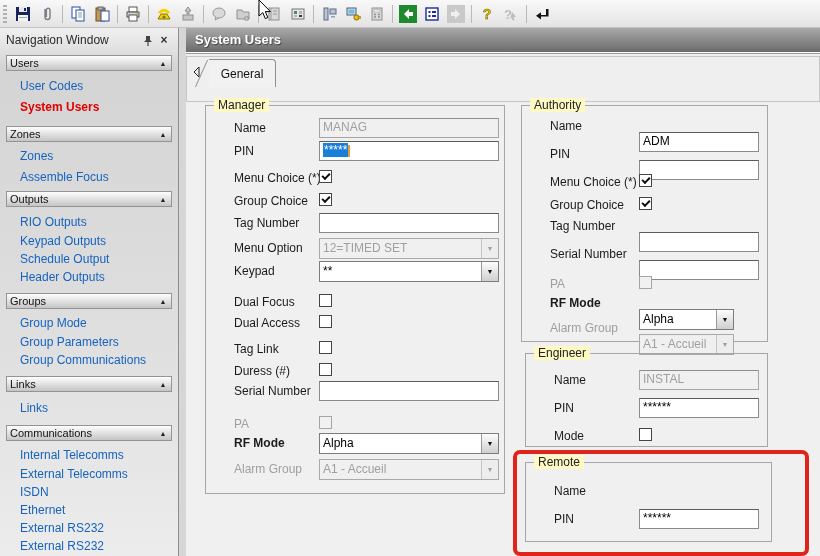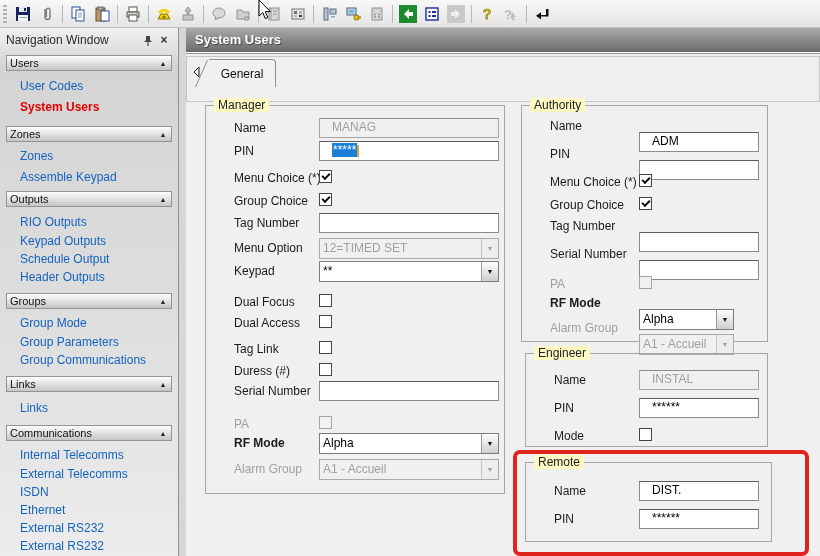--- a/index.html
+++ b/index.html
@@ -36,21 +36,21 @@
   .gbox{position:absolute;border:1px solid #a6a6a6;box-sizing:border-box;}
   .gbox .legend{position:absolute;top:-8px;left:8px;background:#fef9c3;padding:0 4px;font-size:12px;color:#222;}
   .row{position:absolute;left:0;width:100%;height:21px;}
   .lbl{position:absolute;left:12px;top:3px;font-size:12px;color:#1b1b1b;white-space:nowrap;margin-left:16px;}
   .lbl.dis{color:#9f9f9f;}
   .lbl.b{font-weight:bold;}
   .ctl{position:absolute;box-sizing:border-box;}
   .g-manager .ctl{left:113px;width:180px;}
   .g-auth .ctl{left:117px;width:120px;margin-top:16px;}
   .g-eng .ctl,.g-remote .ctl{left:113px;width:120px;}
-  .tb{height:20px;background:#fff;border:1px solid #8a8a8a;border-top-color:#5c5c5c;font-size:12px;padding:1px 12px;overflow:hidden;white-space:nowrap;}
+  .tb{height:20px;background:#fff;border:1px solid #8a8a8a;border-top-color:#5c5c5c;font-size:12px;padding:1px 3px;overflow:hidden;white-space:nowrap;}
   .tb.dis{background:#f0f0f0;color:#9f9f9f;border-color:#a5a5a5;border-top-color:#8d8d8d;}
   .sel{background:#1a7fd9;color:#fff;padding:0 1px;}
   .caret{display:inline-block;width:2px;height:12px;background:#e39b3c;vertical-align:middle;}
   .combo{height:21px;background:#fff;border:1px solid #7c7c7c;display:flex;align-items:stretch;font-size:12px;}
   .combo .v{flex:1;padding:2px 3px;overflow:hidden;white-space:nowrap;}
   .cbtn{width:16px;background:linear-gradient(#fdfdfd,#cfcfcf);border-left:1px solid #999;display:flex;align-items:center;justify-content:center;font-size:7px;color:#111;}
   .combo.dis{background:#f0f0f0;color:#9f9f9f;border-color:#a9a9a9;}
   .combo.dis .cbtn{background:#ededed;color:#9f9f9f;border-left-color:#c4c4c4;}
   .cb{position:absolute;width:13px;height:13px;top:2px;background:#fff;border:1px solid #454545;box-sizing:border-box;}
   .g-manager .cb{left:113px;} .g-auth .cb{left:117px;} .g-eng .cb{left:113px;}
@@ -231,21 +231,21 @@
         <span class="up">▲</span>
       </div>
     <div class="nav-item" style="top:50px"><span>User Codes</span></div>
     <div class="nav-item active" style="top:71px"><span>System Users</span></div>
 
     <div class="nbar" style="top:98px">
         <span class="txt">Zones</span>
         <span class="up">▲</span>
       </div>
     <div class="nav-item" style="top:120px"><span>Zones</span></div>
-    <div class="nav-item" style="top:141px"><span>Assemble Keypad</span></div>
+    <div class="nav-item" style="top:141px"><span>Assemble Focus</span></div>
 
     <div class="nbar" style="top:163px">
         <span class="txt">Outputs</span>
         <span class="up">▲</span>
       </div>
     <div class="nav-item" style="top:186px"><span>RIO Outputs</span></div>
     <div class="nav-item" style="top:205px"><span>Keypad Outputs</span></div>
     <div class="nav-item" style="top:223px"><span>Schedule Output</span></div>
     <div class="nav-item" style="top:241px"><span>Header Outputs</span></div>
 
@@ -423,21 +423,20 @@
       <div class="row" style="top:72px">
         <span class="lbl">Mode</span>
         <span class="cb"></span>
       </div>
     </div>
 
     <div class="gbox g-remote" style="left:339px;top:434px;width:247px;height:80px">
       <span class="legend">Remote</span>
       <div class="row" style="top:18px">
         <span class="lbl">Name</span>
-        <div class="tb ctl"><span>DIST.</span></div>
       </div>
       <div class="row" style="top:46px">
         <span class="lbl">PIN</span>
         <div class="tb ctl"><span>******</span></div>
       </div>
     </div>
 
     <div class="redbox" style="left:327px;top:422px;width:288px;height:98px"></div>
   </div>
 

